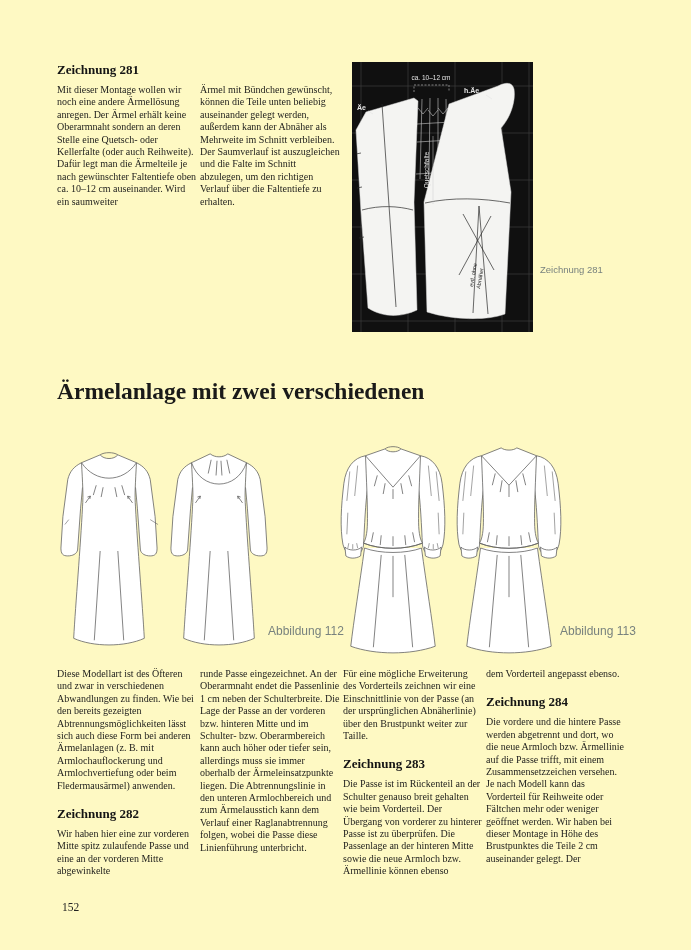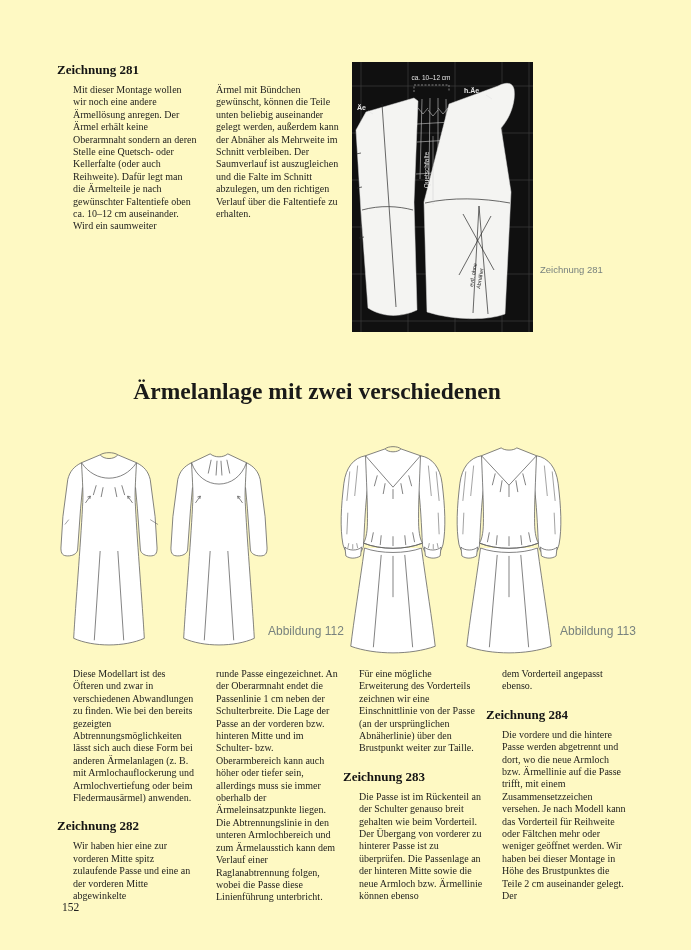--- a/index.html
+++ b/index.html
@@ -1,20 +1,20 @@
 <!DOCTYPE html>
 <html><head>
 <meta charset="utf-8">
 <style>
   html,body{margin:0;padding:0;background:#e8e8e8;}
   #page{position:relative;width:691px;height:950px;background:#fef9c3;overflow:hidden;
         font-family:"Liberation Serif",serif;color:#1d1d1b;}
   .abs{position:absolute;}
   .col{position:absolute;text-align:left;}
-  .body-p{font:10px/12.4px "Liberation Serif",serif;color:#1d1d1b;margin:0 0 10px 16px;}
+  .body-p{font:10px/12.4px "Liberation Serif",serif;color:#1d1d1b;margin:0 0 10px 0;}
   .zeich-h{font-weight:bold;font-size:13px;line-height:15px;margin:14px 0 7px 0;
            font-family:"Liberation Serif",serif;color:#141414;}
   .zeich-h.first{margin-top:0;}
   .main-title{font-weight:bold;font-size:23.5px;line-height:29px;color:#1a1a19;
               font-family:"Liberation Serif",serif;}
   .caption{font-family:"Liberation Sans",sans-serif;font-size:9.5px;line-height:12.5px;
            color:#78827e;}
   .fig-label{position:absolute;font-family:"Liberation Sans",sans-serif;font-size:12px;
              color:#78827e;}
   .page-num{position:absolute;left:62px;top:901px;font:11.5px "Liberation Serif",serif;color:#222;text-align:right;}
@@ -99,21 +99,21 @@
       <line x1="134" y1="33" x2="140" y2="37" stroke="#e6e6e6" stroke-width="0.7"></line>
       <text class="ft" font-size="6.5" text-anchor="middle" transform="rotate(-90 77 108)" x="77" y="108">Quetschfalte</text>
       <line x1="81" y1="74" x2="81" y2="142" stroke="#cccccc" stroke-width="0.5"></line>
     </svg>
   </div>
 
   <div class="col caption" style="left:540px;top:264px;width:104px;">
     <div>Zeichnung 281</div>
   </div>
 
-  <div class="col main-title" style="left:57px;top:377px;width:520px;text-align:center;">
+  <div class="col main-title" style="left:57px;top:377px;width:520px;">
     <div>Ärmelanlage mit zwei verschiedenen</div>
   </div>
 
   <div class="abs" style="left:56px;top:448px;">
     <svg width="106" height="207" viewBox="0 0 108 211">
       <g stroke="#616161" stroke-width="0.8" fill="none">
         <path d="M26,15 C18,19 14,24 12,32 L7,70 5,102 C5,108 7,110 12,110 C17,110 21,108 22,104 L25,62 27,40" fill="#fff"></path>
         <path d="M82,15 C90,19 94,24 96,32 L101,70 103,102 C103,108 101,110 96,110 C91,110 87,108 86,104 L83,62 81,40" fill="#fff"></path>
         <path d="M26,15 C27,35 28,48 27,60 C25,100 20,158 18,194 C38,203 70,203 90,194 C88,158 83,100 81,60 C80,48 81,35 82,15 L63,7 C59,12 49,12 45,7 Z" fill="#fff"></path>
         <path d="M45,7 C49,4 59,4 63,7"></path>

